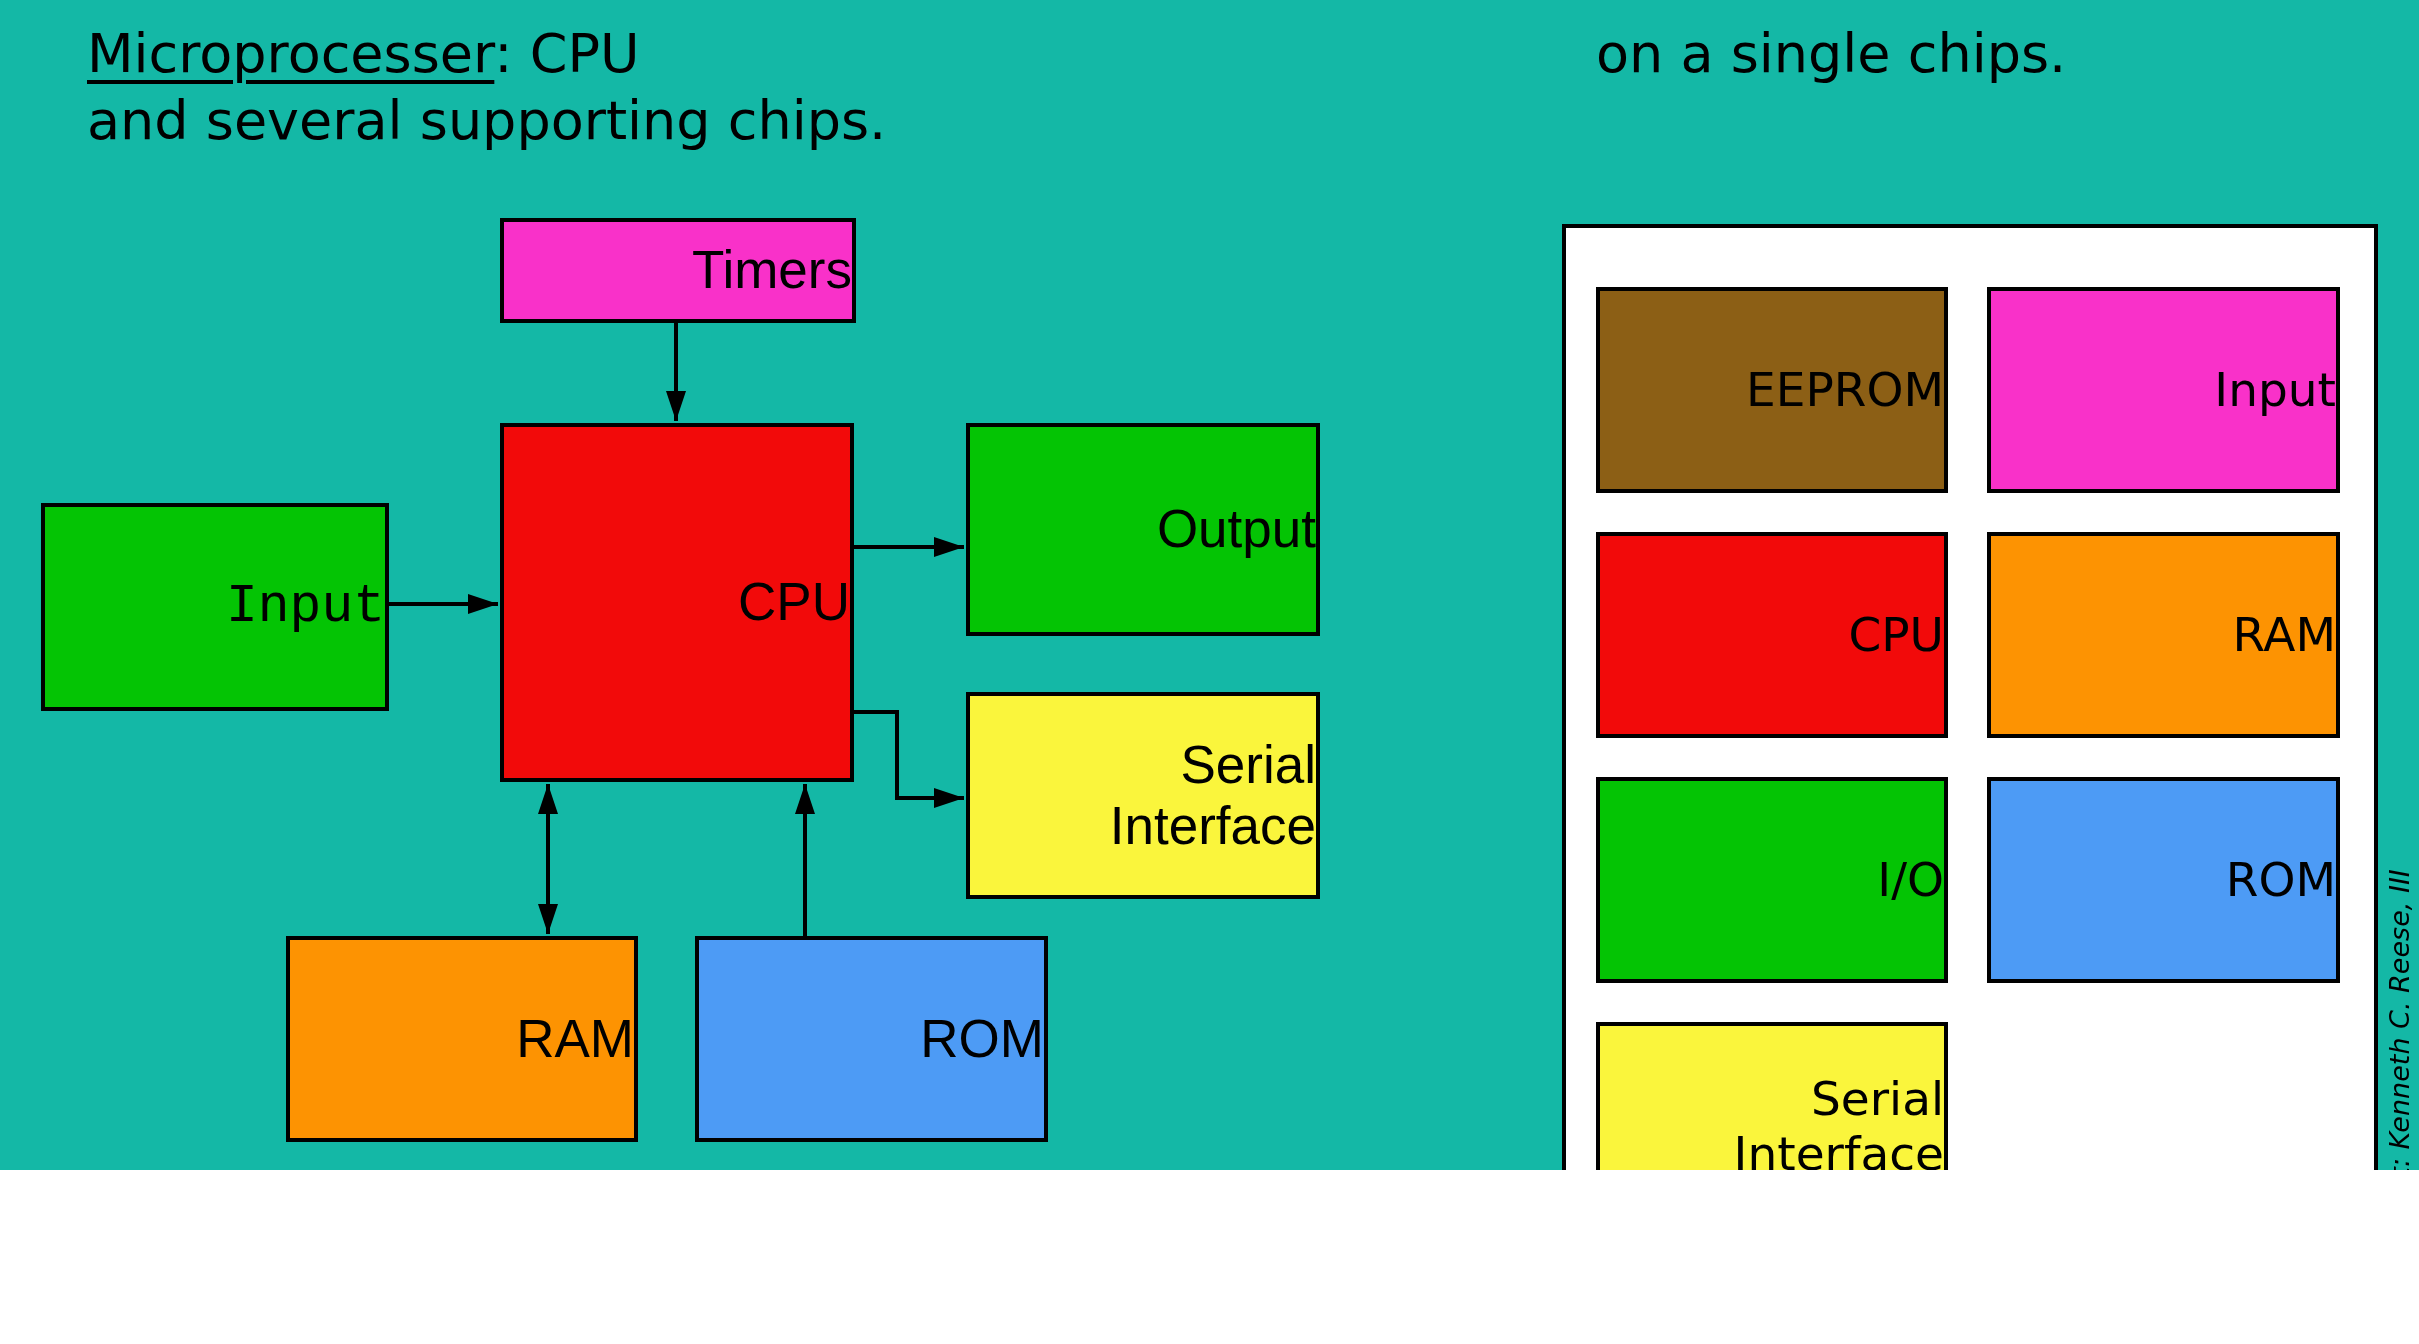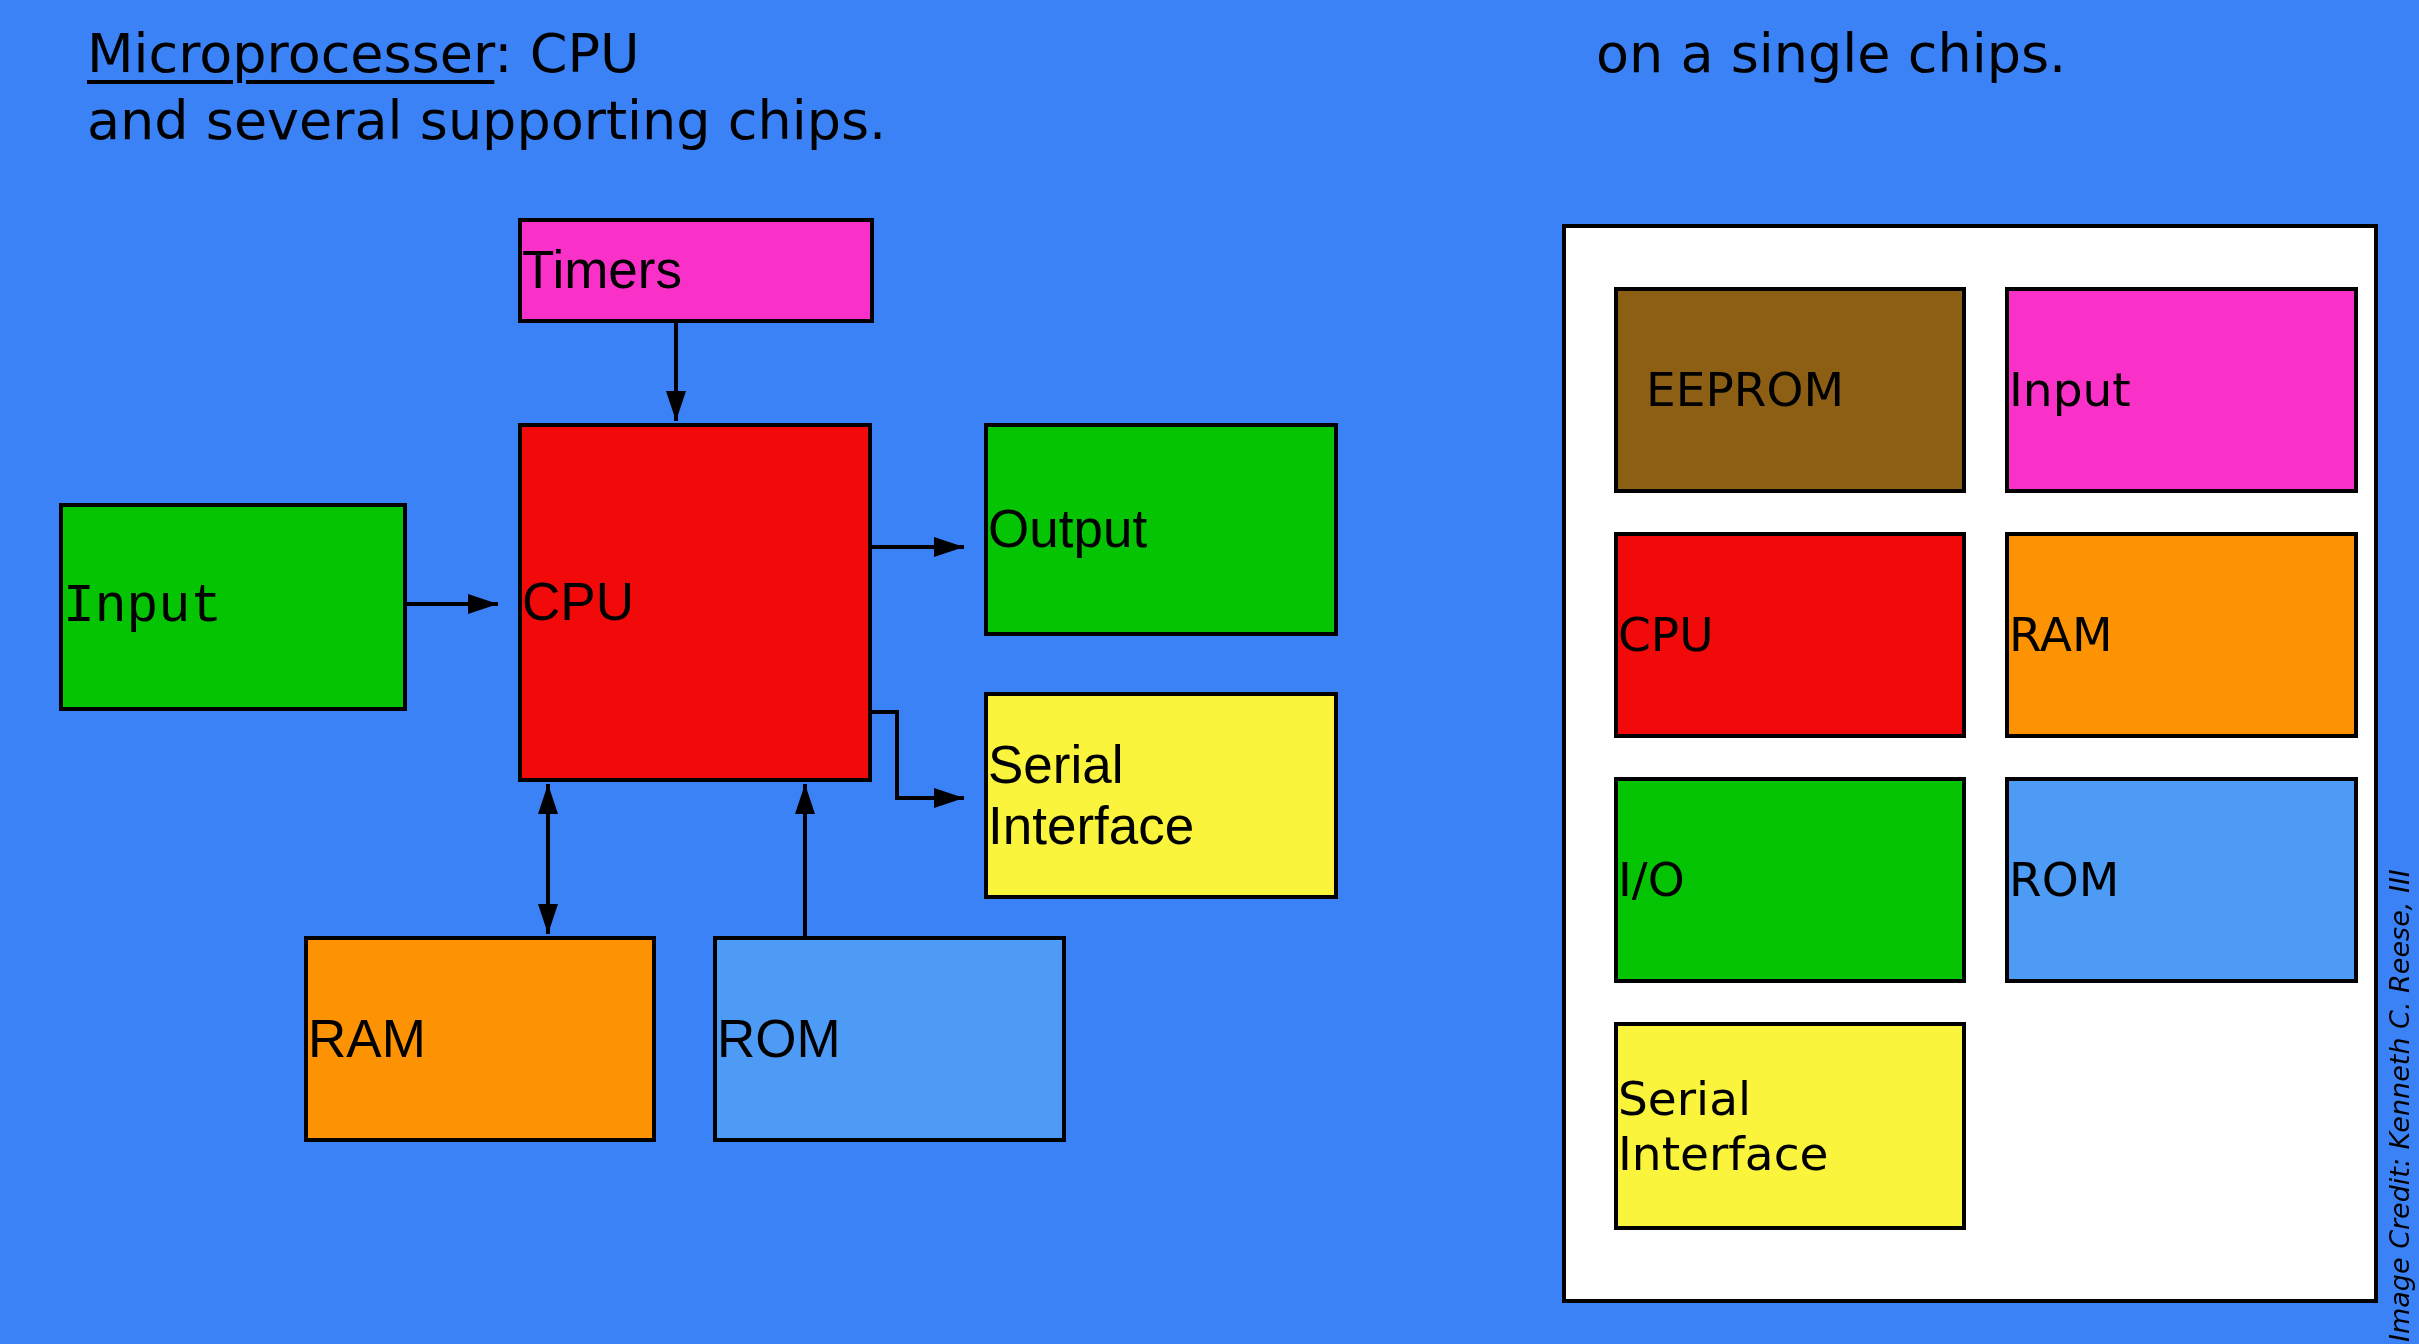--- a/index.html
+++ b/index.html
@@ -1,40 +1,39 @@
 <!DOCTYPE html>
 <html><head>
 <meta charset="utf-8">
 <style>
   html, body { margin: 0; padding: 0; background: #FFFFFF; }
   .canvas {
     position: relative;
     width: 2419px;
-    height: 1344px;
-    background: #3b82f6;
+    height: 1170px;
+    background: #14b8a6;
     font-family: "DejaVu Sans", sans-serif;
     color: #000000;
     overflow: hidden;
   }
   .arrows {
     position: absolute;
     left: 0; top: 0;
     width: 2419px; height: 1344px;
     pointer-events: none;
   }
   .block {
     position: absolute;
     box-sizing: border-box;
     border: 4px solid #000000;
     display: flex;
     flex-direction: column;
-    align-items: flex-start;
+    align-items: flex-end;
     justify-content: center;
     text-align: center;
-    margin-left: 18px;
   }
   .left-label  { font-family: "Liberation Sans", sans-serif; font-size: 53px; line-height: 1.14; }
   .right-label { font-family: "DejaVu Sans", sans-serif;    font-size: 47px; line-height: 1.18; }
   .chip-outline {
     position: absolute;
     box-sizing: border-box;
     border: 4px solid #000000;
     background: #FFFFFF;
   }
   .title {

